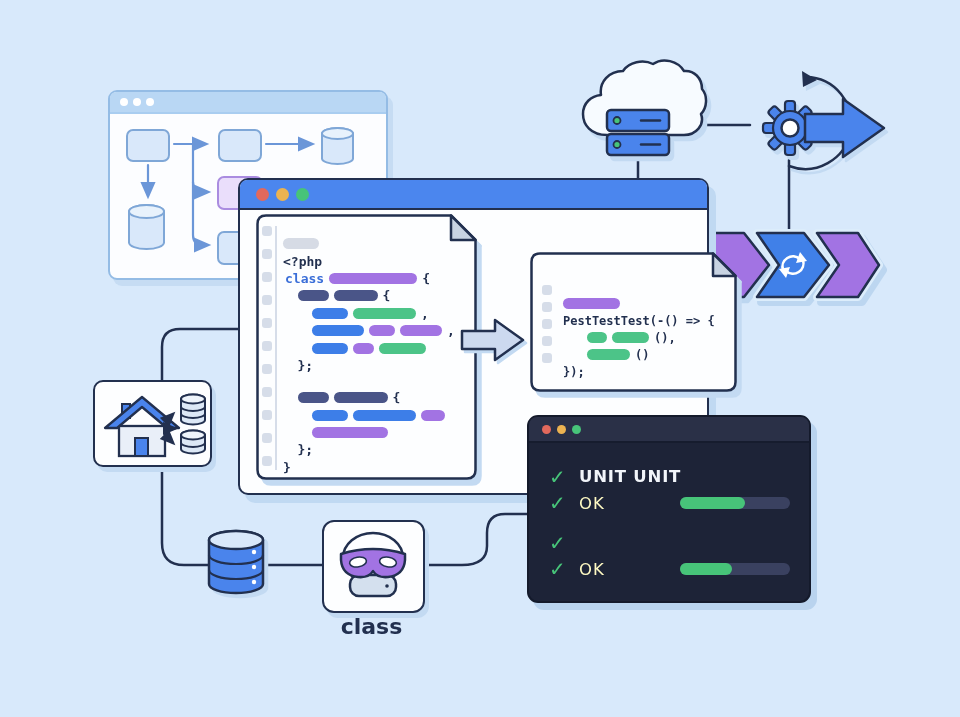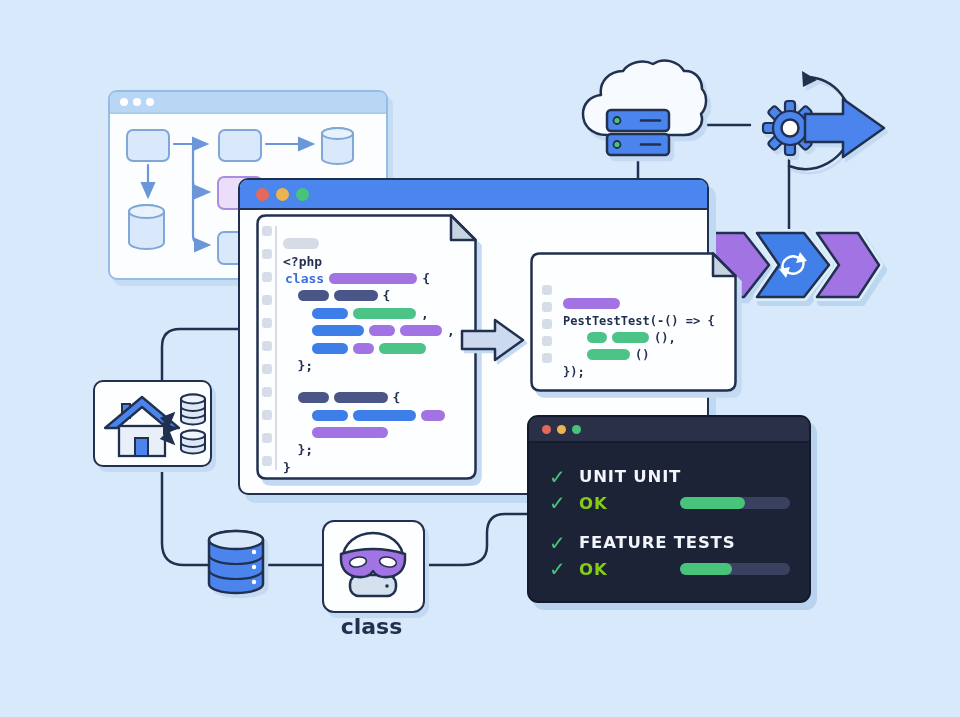--- a/index.html
+++ b/index.html
@@ -58,21 +58,21 @@
   .term-titlebar{height:24px;background:#2a3047;border-radius:8px 8px 0 0;display:flex;
     align-items:center;gap:6px;padding-left:13px;border-bottom:2px solid #161c2e}
   .term-titlebar .dot{width:9px;height:9px}
   .term-body{padding:20px 18px 0 20px}
   .trow{display:flex;align-items:center;position:relative}
   .trow.thead{height:27px}
   .trow.tstat{height:26px}
   .trow.gap{margin-top:13px}
   .tcheck{color:#47c479;font-weight:bold;font-size:20px;width:30px;flex:none;line-height:1}
   .thead-label{color:#f2f5fa;font-weight:bold;font-size:16.5px;letter-spacing:.8px}
-  .ok-label{color:#84cc16;font-weight:bold;font-size:16.5px;letter-spacing:1px}
+  .ok-label{color:#fef9c3;font-weight:normal;font-size:16.5px;letter-spacing:1px}
   .pbar{position:absolute;left:131px;top:7px;width:110px;height:12px;border-radius:6px;background:#3a4160}
   .pfill{height:100%;border-radius:6px;background:#47c479}
   
   .cloudsvg{left:575px;top:55px;z-index:2;filter:drop-shadow(4px 5px 0 #c3daf2)}
   .gearsvg{left:735px;top:55px;z-index:2;filter:drop-shadow(3px 4px 0 #c3daf2)}
   .chevsvg{left:688px;top:222px;z-index:3;filter:drop-shadow(4px 5px 0 #bcd6f0)}
   .arrowsvg{left:455px;top:310px;z-index:6;filter:drop-shadow(3px 3px 0 #c3daf2)}
   .dbsvg{left:204px;top:528px;z-index:5;filter:drop-shadow(4px 4px 0 #c3daf2)}
 </style>
 </head>
@@ -354,21 +354,20 @@
         </div>
         <div class="trow tstat">
           <span class="tcheck">✓</span>
           <span class="ok-label">OK</span>
           <div class="pbar">
             <div class="pfill" style="width: 59%;"></div>
           </div>
         </div>
         <div class="trow thead gap">
           <span class="tcheck">✓</span>
-          <span class="thead-label">FEATURE TESTS</span>
         </div>
         <div class="trow tstat">
           <span class="tcheck">✓</span>
           <span class="ok-label">OK</span>
           <div class="pbar">
             <div class="pfill" style="width: 47%;"></div>
           </div>
         </div>
       </div>
   </div>

